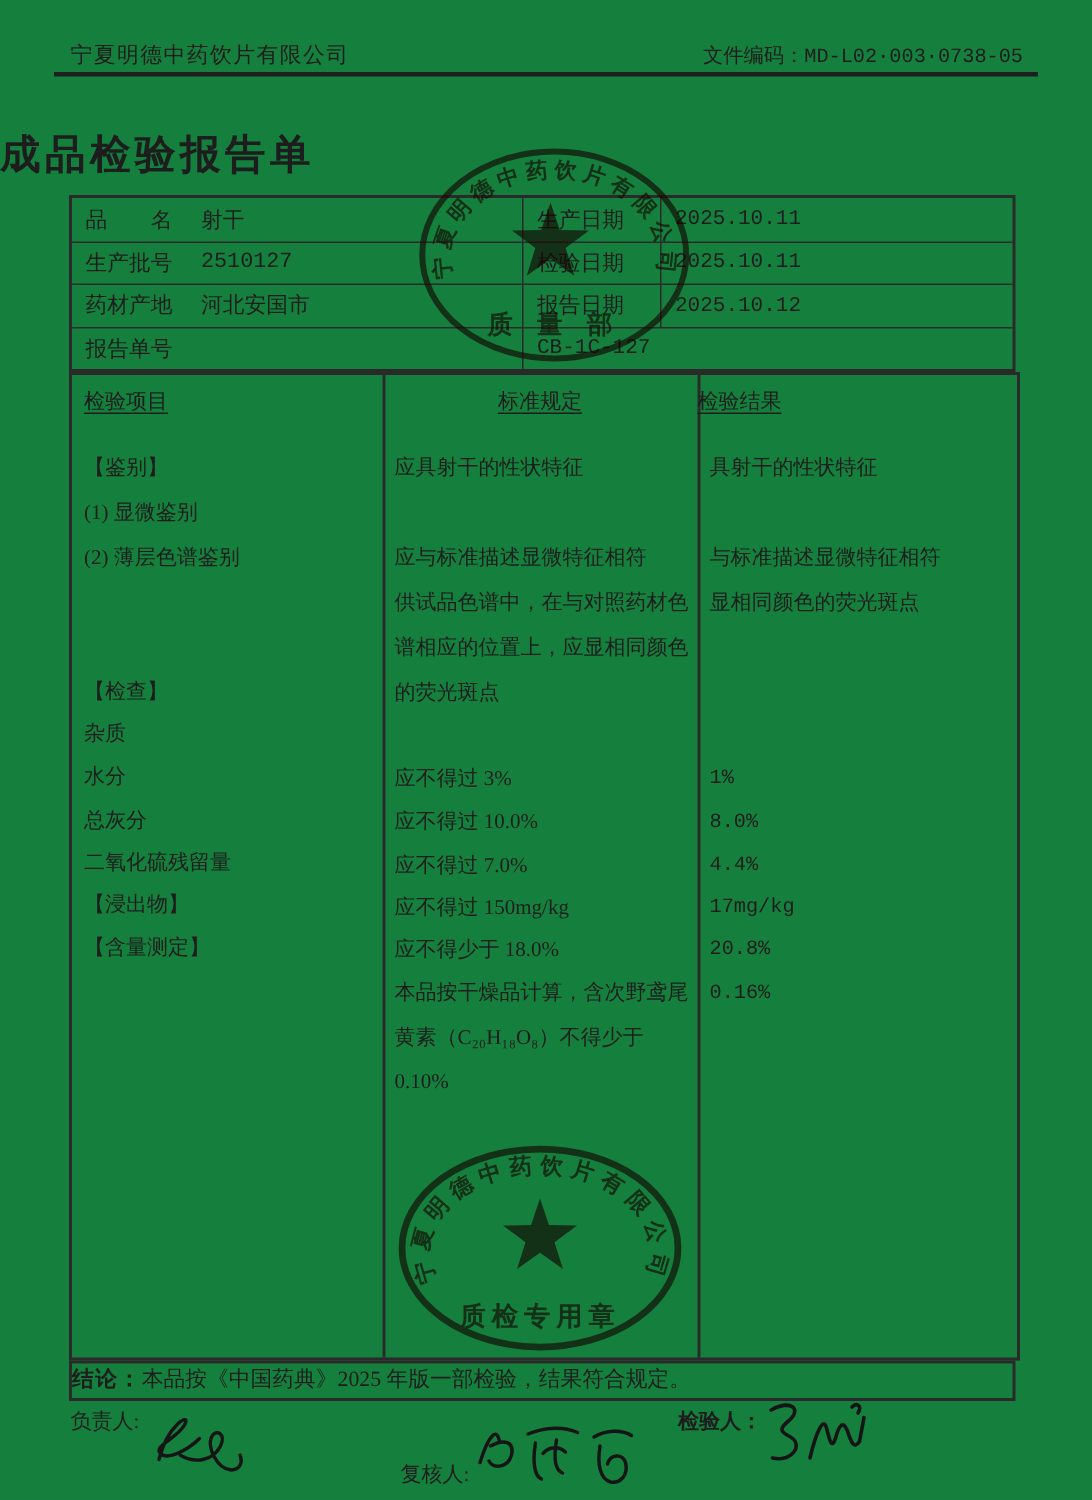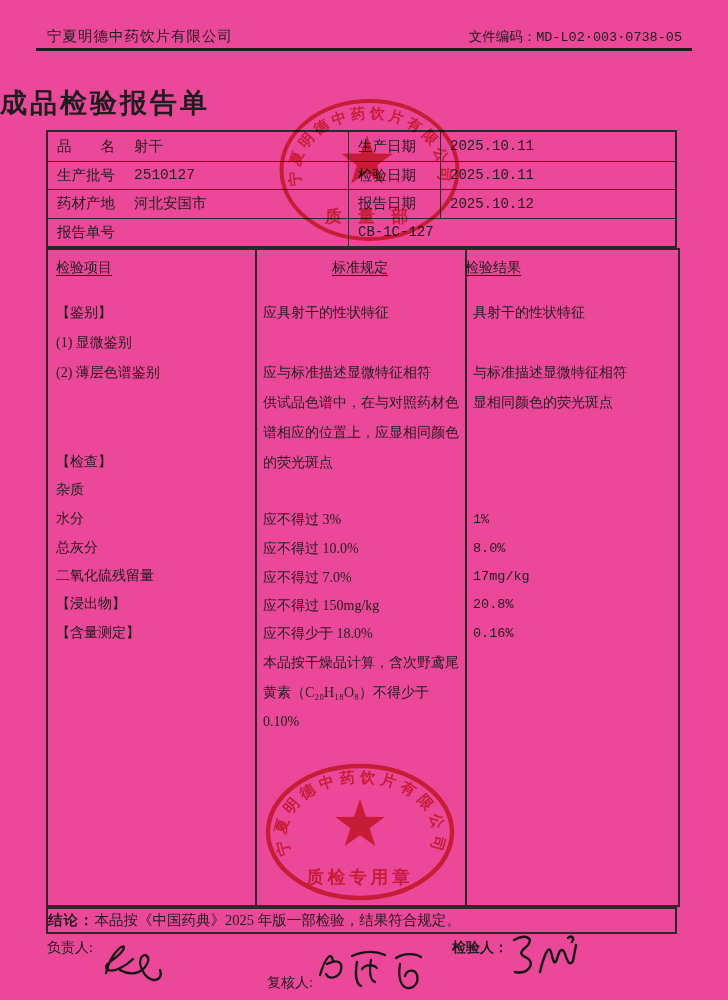--- a/index.html
+++ b/index.html
@@ -1,18 +1,18 @@
 <!DOCTYPE html>
 <html><head>
 <meta charset="utf-8">
 <style>
   * { margin:0; padding:0; box-sizing:border-box; }
   html,body { background:#fff; }
   .page {
-    position:relative; width:728px; height:1000px; background:#ec4899;
+    position:relative; width:728px; height:1000px; background:#15803d;
     font-family:"Liberation Serif","DejaVu Serif",serif;
     color:#1d1d1d; overflow:hidden;
   }
   .mono { font-family:"Liberation Mono","DejaVu Sans Mono",monospace; }
 
   
   .hdr-company { position:absolute; left:47px; top:27px; font-size:14.5px; letter-spacing:1px; }
   .hdr-code { position:absolute; right:46px; top:28px; font-size:13.5px; }
   .hdr-code .mono { font-size:13.5px; }
   .hdr-rule { position:absolute; left:36px; top:48px; width:656px; height:2.5px; background:#1f1f1f; }
@@ -143,20 +143,21 @@
     </div>
 
     <div class="mt-col mt-col-res">
       <div class="rh30">具射干的性状特征</div>
       <div class="rh30"></div>
       <div class="rh30">与标准描述显微特征相符</div>
       <div class="rh90">显相同颜色的荧光斑点</div>
       <div class="rh27"></div>
       <div class="rh29 resmono">1%</div>
       <div class="rh29 resmono">8.0%</div>
+      <div class="rh29 resmono">4.4%</div>
       <div class="rh28 resmono">17mg/kg</div>
       <div class="rh28 resmono">20.8%</div>
       <div class="rh60 resmono">0.16%</div>
     </div>
   </div>
 
   <div class="conclusion">
     <b>结论：</b><span>本品按《中国药典》2025 年版一部检验，结果符合规定。</span>
   </div>
 

